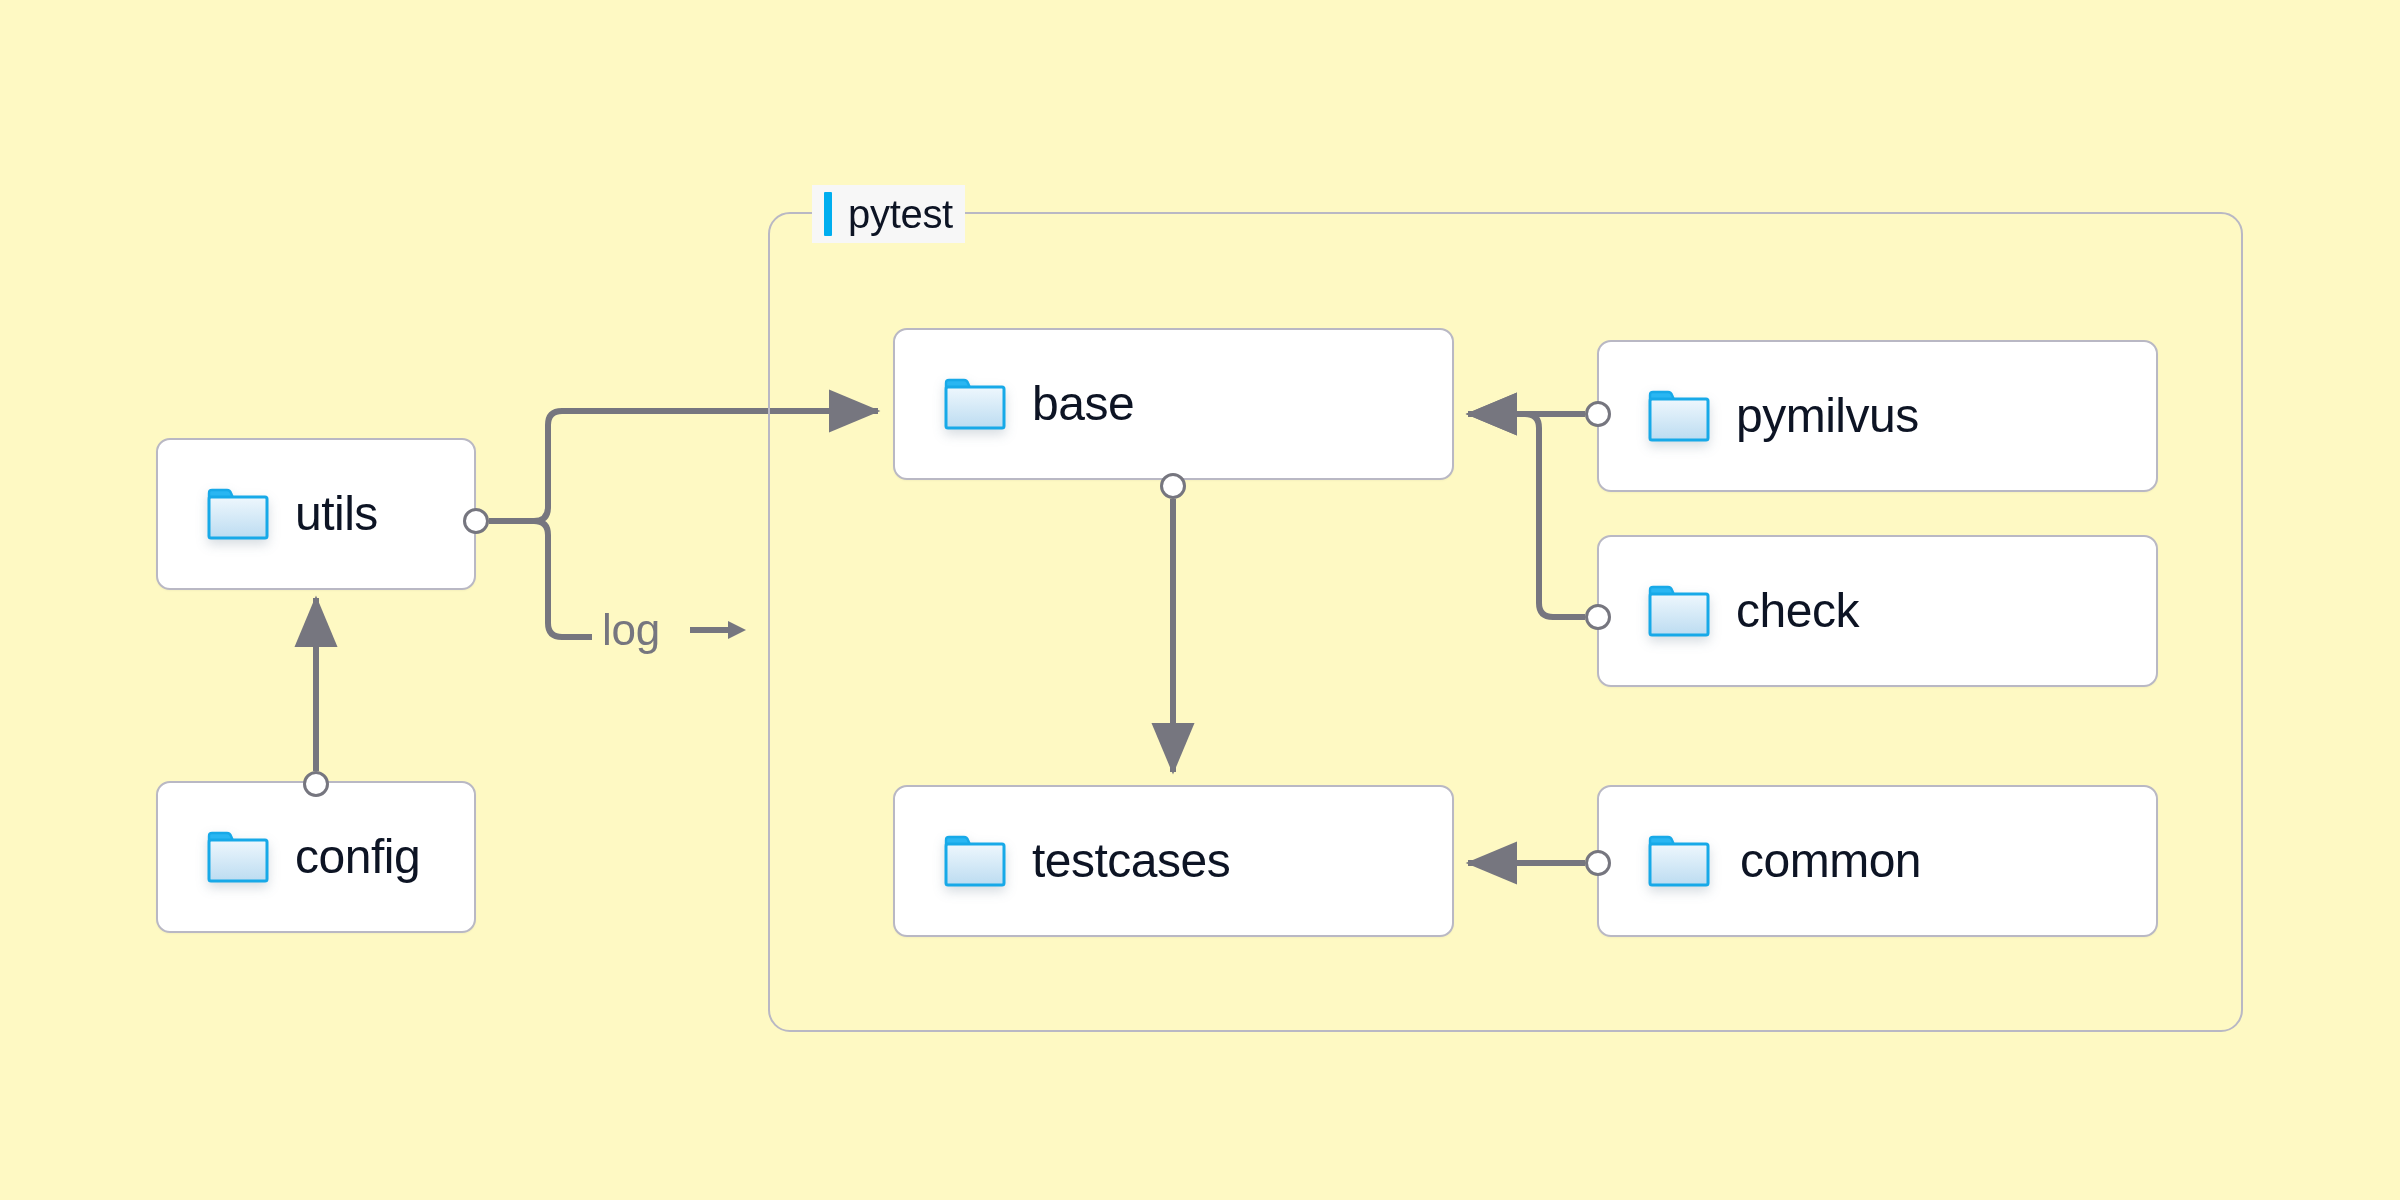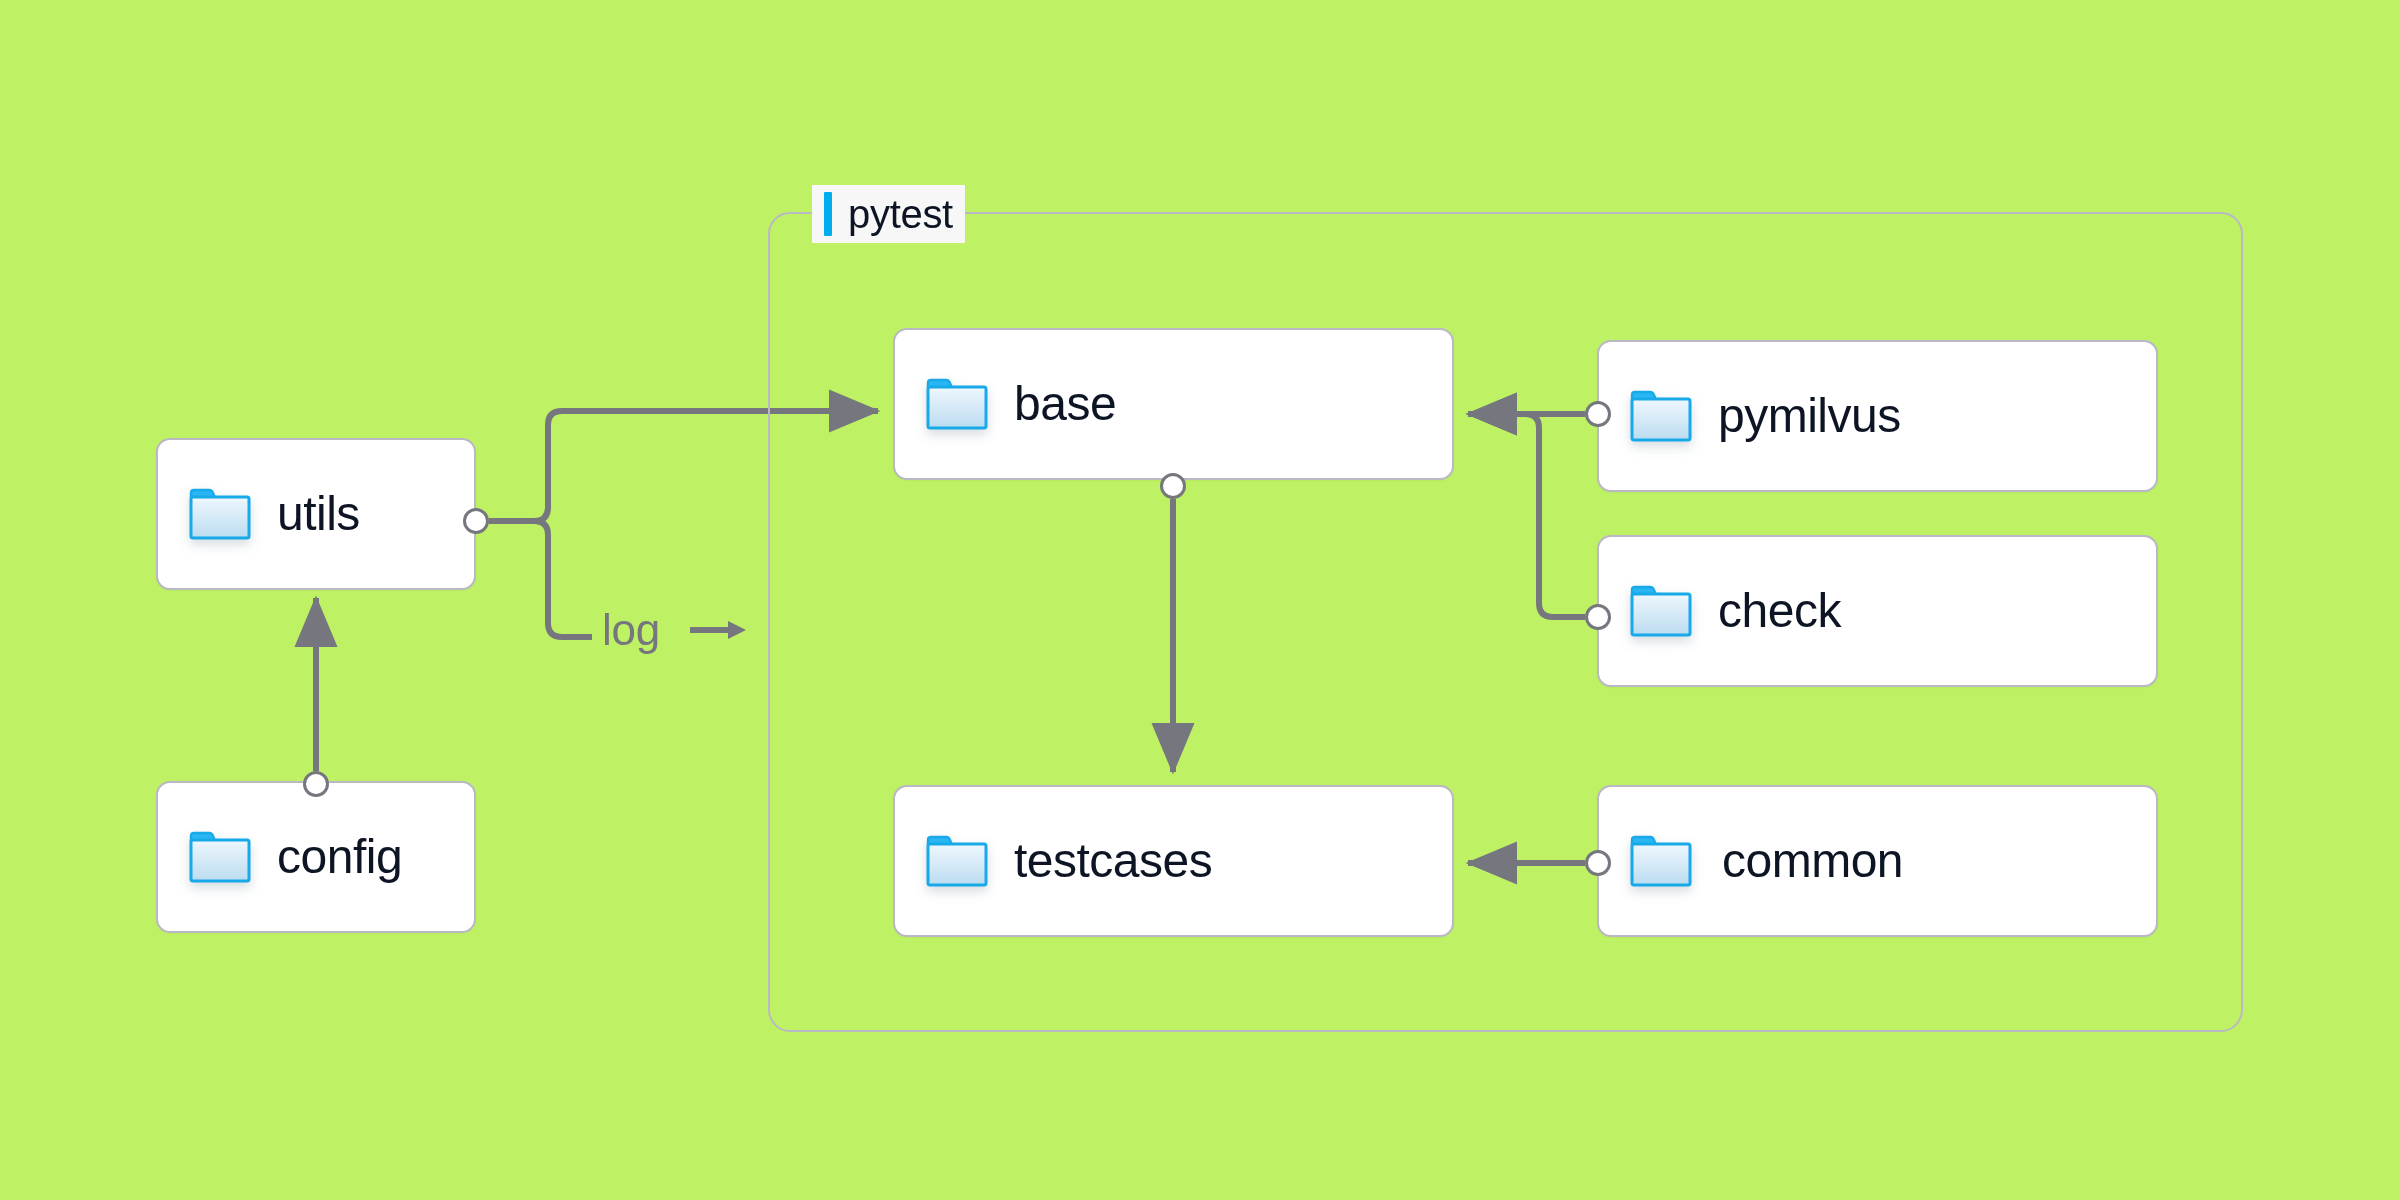--- a/index.html
+++ b/index.html
@@ -8,21 +8,21 @@
     background: #f7f7f7;
   }
   body {
     font-family: "Liberation Sans", sans-serif;
     -webkit-font-smoothing: antialiased;
   }
   #canvas {
     position: relative;
     width: 2400px;
     height: 1200px;
-    background: #bef264;
+    background: #fef9c3;
     overflow: hidden;
   }
   
   #edges {
     position: absolute;
     left: 0; top: 0;
     width: 2400px;
     height: 1200px;
     pointer-events: none;
   }
@@ -60,21 +60,21 @@
   
   .node {
     position: absolute;
     box-sizing: border-box;
     background: #ffffff;
     border: 2px solid #b9b8c4;
     border-radius: 14px;
     display: flex;
     align-items: center;
     gap: 26px;
-    padding-left: 31px;
+    padding-left: 49px;
     box-shadow: 0 1px 2px rgba(16,24,40,0.04);
   }
   .node-label {
     font-size: 48px;
     color: #0d1424;
     letter-spacing: -0.5px;
     white-space: nowrap;
     line-height: 1;
   }
   

